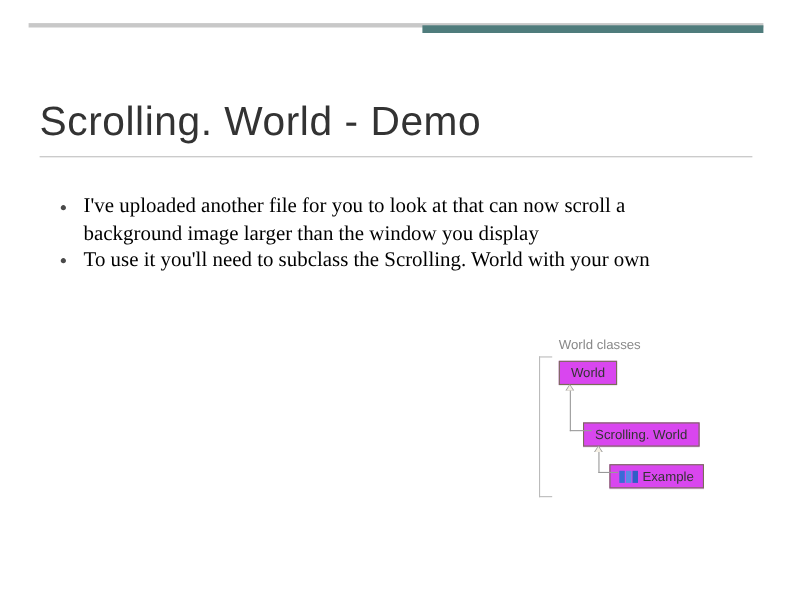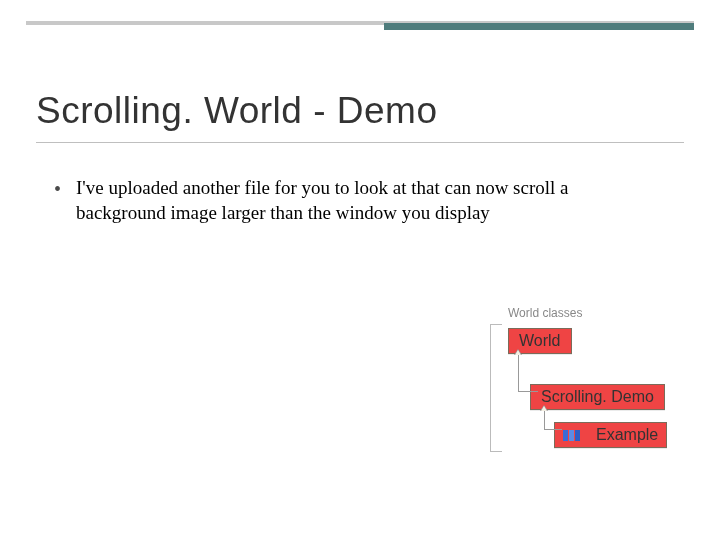--- a/index.html
+++ b/index.html
@@ -13,24 +13,24 @@
   .body { position: absolute; top: 176px; left: 54px; right: 60px; font-family: Georgia, 'Times New Roman', serif; font-size: 19px; line-height: 1.3; color: #000; }
   .body ul { list-style: none; padding: 0; }
   .body li { position: relative; padding-left: 22px; margin-bottom: 0; }
   .body li::before { content: "•"; position: absolute; left: 0; top: 0; color: #4a4a4a; font-size: 20px; }
   .diagram { position: absolute; right: 64px; top: 302px; width: 210px; height: 160px; font-family: Tahoma, Arial, sans-serif; }
   .group-label { position: absolute; top: 4px; left: 62px; font-size: 12px; color: #888; text-align: right; }
   .group-bracket { position: absolute; top: 22px; left: 44px; width: 12px; height: 128px; }
   .group-bracket .v { position: absolute; left: 0; top: 0; bottom: 0; width: 1px; background: #bbb; }
   .group-bracket .t { position: absolute; left: 0; top: 0; width: 12px; height: 1px; background: #bbb; }
   .group-bracket .b { position: absolute; left: 0; bottom: 0; width: 12px; height: 1px; background: #bbb; }
-  .box { position: absolute; border: 1px solid #7b6b5a; background: #ef4444; font-size: 16px; color: #333; padding: 3px 10px; white-space: nowrap; box-shadow: 0 1px 0 rgba(0,0,0,0.08); }
+  .box { position: absolute; border: 1px solid #7b6b5a; background: #d946ef; font-size: 12px; color: #333; padding: 3px 10px; white-space: nowrap; box-shadow: 0 1px 0 rgba(0,0,0,0.08); }
   .box.world { top: 26px; left: 62px; }
   .box.scrolling { top: 82px; left: 84px; }
-  .box.example { top: 120px; left: 108px; display: flex; align-items: center; gap: 16px; padding: 3px 8px; }
+  .box.example { top: 120px; left: 108px; display: flex; align-items: center; gap: 4px; padding: 3px 8px; }
   .box.example .strip { display: inline-flex; gap: 1px; }
   .box.example .strip span { width: 5px; height: 11px; background: #3a6bd6; display: inline-block; }
   .box.example .strip span:nth-child(2) { background: #5a8be6; }
   .box.example .strip span:nth-child(3) { background: #2e5ec6; }
   .conn { position: absolute; border-left: 1px solid #999; border-bottom: 1px solid #999; }
   .conn.c1 { top: 48px; left: 72px; width: 20px; height: 42px; }
   .conn.c2 { top: 104px; left: 98px; width: 18px; height: 24px; }
   .ah { position: absolute; width: 0; height: 0; border-left: 4px solid transparent; border-right: 4px solid transparent; border-bottom: 6px solid #999; }
   .ah-fill { position: absolute; width: 0; height: 0; border-left: 3px solid transparent; border-right: 3px solid transparent; border-bottom: 5px solid #f5f0e4; top: 1px; left: -3px; }
 </style>
@@ -42,33 +42,34 @@
     <div class="grey"></div>
     <div class="teal"></div>
   </div>
 
   <div class="title">Scrolling. World - Demo</div>
   <div class="rule"></div>
 
   <div class="body">
     <ul>
       <li>I've uploaded another file for you to look at that can now scroll a background image larger than the window you display</li>
+      <li>To use it you'll need to subclass the Scrolling. World with your own</li>
     </ul>
   </div>
 
   <div class="diagram">
     <div class="group-label">World classes</div>
     <div class="group-bracket">
       <div class="v"></div>
         <div class="t"></div>
         <div class="b"></div>
     </div>
 
     <div class="box world">World</div>
-    <div class="box scrolling">Scrolling. Demo</div>
+    <div class="box scrolling">Scrolling. World</div>
     <div class="box example">
       <span class="strip">
           <span></span>
           <span></span>
           <span></span>
         </span>
       <span>Example</span>
     </div>
 
     <div class="conn c1"></div>

